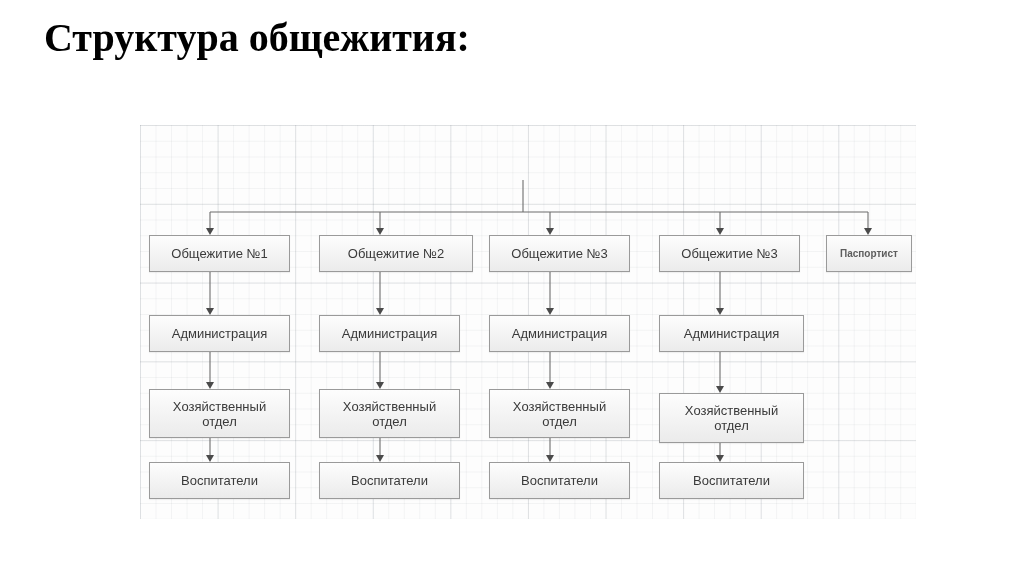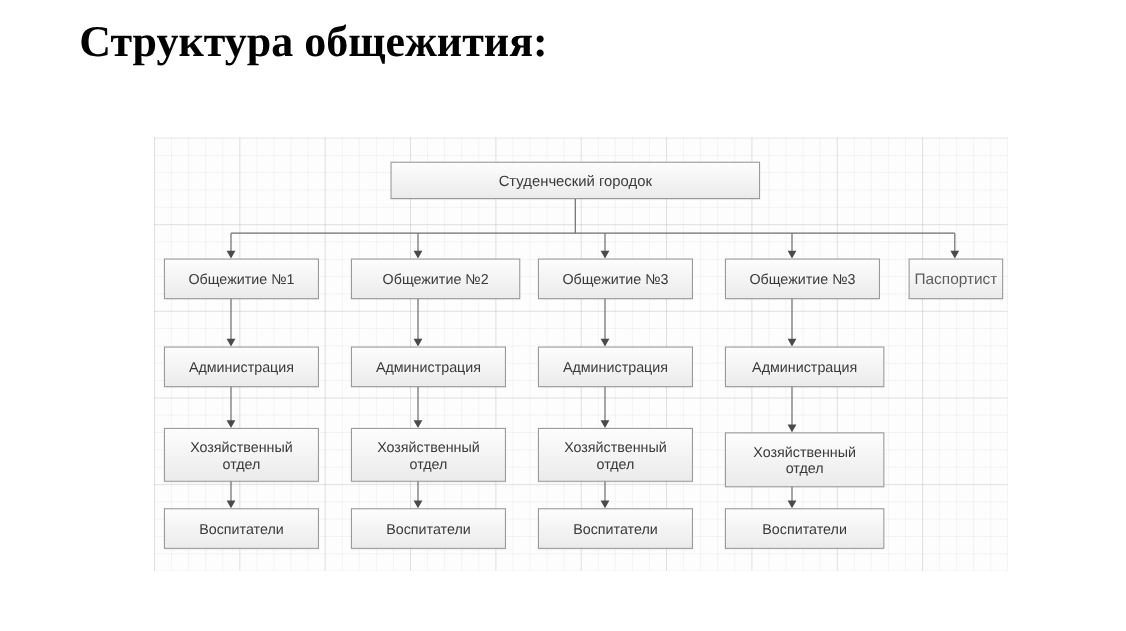--- a/index.html
+++ b/index.html
@@ -20,21 +20,20 @@
     position: absolute;
     left: 44px;
     top: 14px;
     font-family: "Liberation Serif", serif;
     font-weight: bold;
     font-size: 40px;
     line-height: 48px;
     color: #000000;
     letter-spacing: 0px;
     white-space: nowrap;
-    margin-left: 28px;
   }
 
   
   #diagram-canvas {
     position: absolute;
     left: 140px;
     top: 125px;
     width: 776px;
     height: 394px;
     background-color: #fdfdfd;
@@ -84,22 +83,23 @@
     align-items: center;
     justify-content: center;
     text-align: center;
     white-space: pre-line;
     box-shadow: 0 1px 1px rgba(0,0,0,0.05);
   }
   .node.root {
     font-size: 13.5px;
   }
   .node.small-text {
-    font-size: 14px;
+    font-size: 10px;
     color: #5d5d5d;
+    font-weight: bold;
   }
 </style>
 </head>
 <body>
 
 <div id="page-title">Структура общежития:</div>
 
 <div id="diagram-canvas">
 
   <svg id="connectors" viewBox="0 0 776 394" xmlns="http://www.w3.org/2000/svg">
@@ -141,21 +141,20 @@
     <polygon class="arrow-head" points="406,330 414,330 410,337"></polygon>
 
     <line x1="580" y1="146" x2="580" y2="184"></line>
     <polygon class="arrow-head" points="576,183 584,183 580,190"></polygon>
     <line x1="580" y1="226" x2="580" y2="262"></line>
     <polygon class="arrow-head" points="576,261 584,261 580,268"></polygon>
     <line x1="580" y1="317" x2="580" y2="331"></line>
     <polygon class="arrow-head" points="576,330 584,330 580,337"></polygon>
   </svg>
 
-  <div class="node root" style="left:215px; top:22px; width:336px; height:34px;">Студенческий городок</div>
 
   <div class="node" style="left:9px; top:110px; width:141px; height:37px;">Общежитие №1</div>
   <div class="node" style="left:179px; top:110px; width:154px; height:37px;">Общежитие №2</div>
   <div class="node" style="left:349px; top:110px; width:141px; height:37px;">Общежитие №3</div>
   <div class="node" style="left:519px; top:110px; width:141px; height:37px;">Общежитие №3</div>
   <div class="node small-text" style="left:686px; top:110px; width:86px; height:37px;">Паспортист</div>
 
   <div class="node" style="left:9px; top:190px; width:141px; height:37px;">Администрация</div>
   <div class="node" style="left:179px; top:190px; width:141px; height:37px;">Администрация</div>
   <div class="node" style="left:349px; top:190px; width:141px; height:37px;">Администрация</div>

